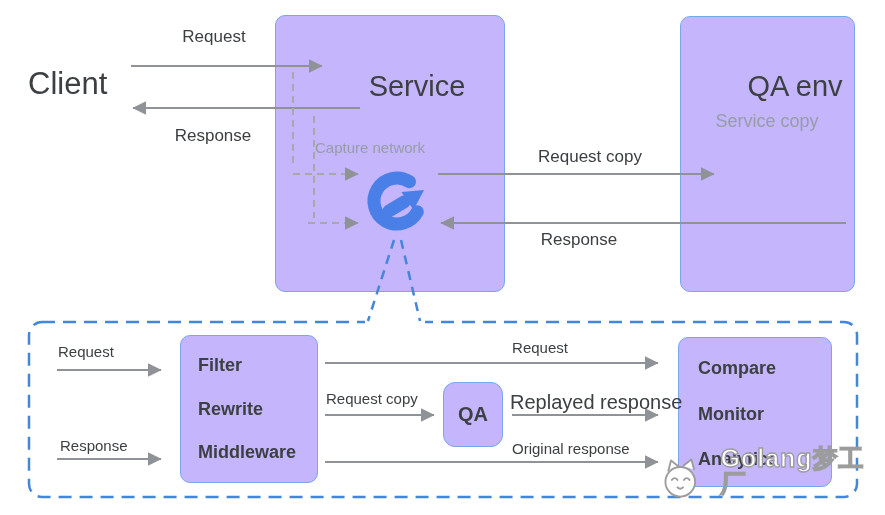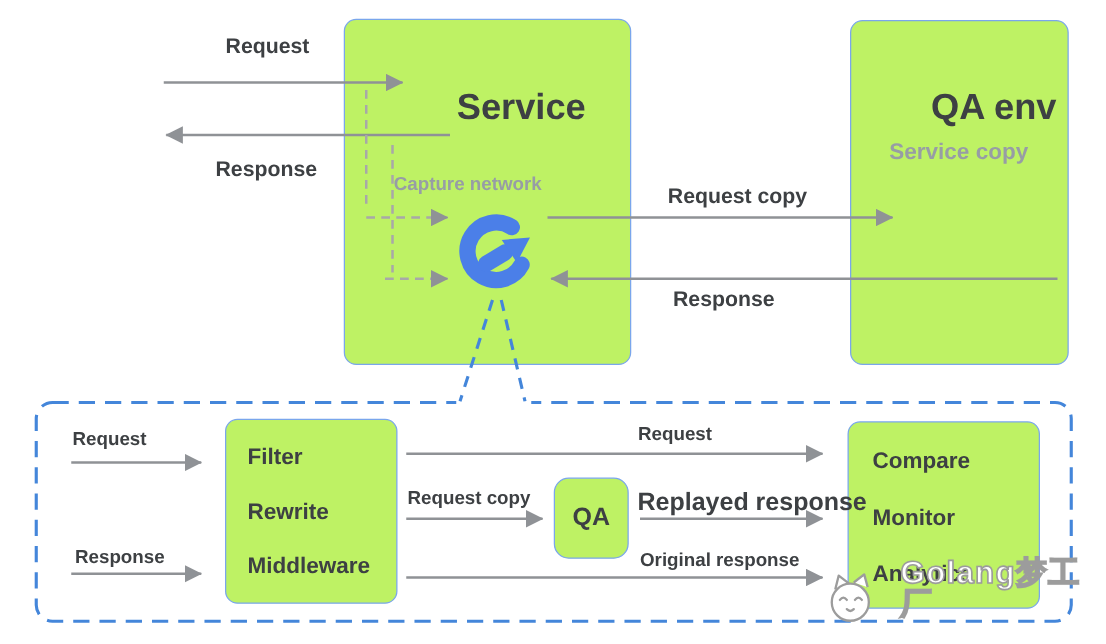--- a/index.html
+++ b/index.html
@@ -12,25 +12,25 @@
     --c-logo:#4b7fe8;
     --c-bg:#ffffff;
   }
   html,body{margin:0;padding:0;background:#fff;}
   body{font-family:"Liberation Sans","DejaVu Sans",sans-serif;}
   #stage{
     position:relative;width:885px;height:515px;background:var(--c-bg);
     overflow:hidden;color:var(--c-text);
   }
   .box{
-    position:absolute;background:#bef264;border:1.5px solid var(--c-border);
+    position:absolute;background:#c4b5fd;border:1.5px solid var(--c-border);
     border-radius:10px;box-sizing:border-box;z-index:1;
   }
   .lbl{
-    position:absolute;z-index:6;font-weight:700;color:var(--c-text);
+    position:absolute;z-index:6;font-weight:400;color:var(--c-text);
     line-height:1.15;white-space:nowrap;
   }
   .c{text-align:center;}
   .gray{color:var(--c-graylabel);}
   #arrow-layer{position:absolute;left:0;top:0;z-index:5;pointer-events:none;}
   .stack{
     display:flex;flex-direction:column;justify-content:space-between;
     font-weight:700;font-size:18px;
   }
   #filter-box{padding:19px 0 19px 17px;}
@@ -100,20 +100,21 @@
     <line x1="512" y1="415" x2="658" y2="415" stroke="var(--c-arrow)" stroke-width="2" marker-end="url(#ah)"></line>
     <line x1="325" y1="462" x2="658" y2="462" stroke="var(--c-arrow)" stroke-width="2" marker-end="url(#ah)"></line>
 
     <g transform="translate(397,201)">
       <path d="M 12.5 -19.3 A 23 23 0 1 0 20.3 10.8" fill="none" stroke="var(--c-logo)" stroke-width="13" stroke-linecap="round"></path>
       <line x1="-8" y1="10" x2="7" y2="1" stroke="var(--c-logo)" stroke-width="13" stroke-linecap="round"></line>
       <polygon points="27,-11 16.5,9.1 4.4,-9.1" fill="var(--c-logo)"></polygon>
     </g>
   </svg>
 
+  <div class="lbl" style="left:28px;top:66px;font-size:31px;">Client</div>
   <div class="lbl c" style="left:154px;top:27px;width:120px;font-size:17px;">Request</div>
   <div class="lbl c" style="left:148px;top:126px;width:130px;font-size:17px;">Response</div>
   <div class="lbl c" style="left:337px;top:70px;width:160px;font-size:29px;">Service</div>
   <div class="lbl gray" style="left:315px;top:139px;font-size:15px;text-align:right;">Capture network</div>
   <div class="lbl c" style="left:520px;top:147px;width:140px;font-size:17px;">Request copy</div>
   <div class="lbl c" style="left:509px;top:230px;width:140px;font-size:17px;">Response</div>
   <div class="lbl c" style="left:715px;top:70px;width:160px;font-size:29px;">QA env</div>
   <div class="lbl c gray" style="left:687px;top:111px;width:160px;font-size:18px;">Service copy</div>
 
   <div class="lbl" style="left:58px;top:343px;font-size:15px;">Request</div>

